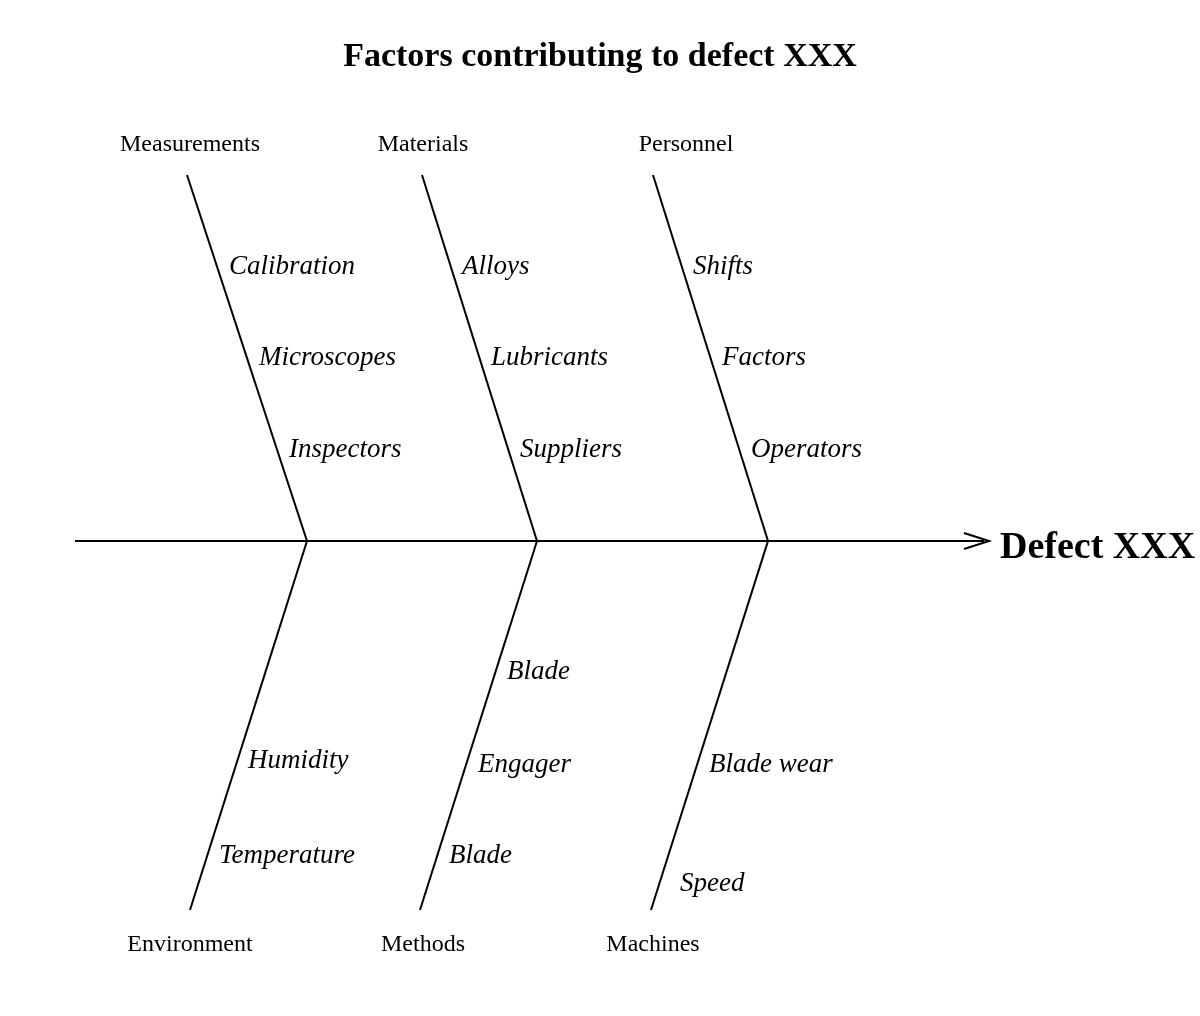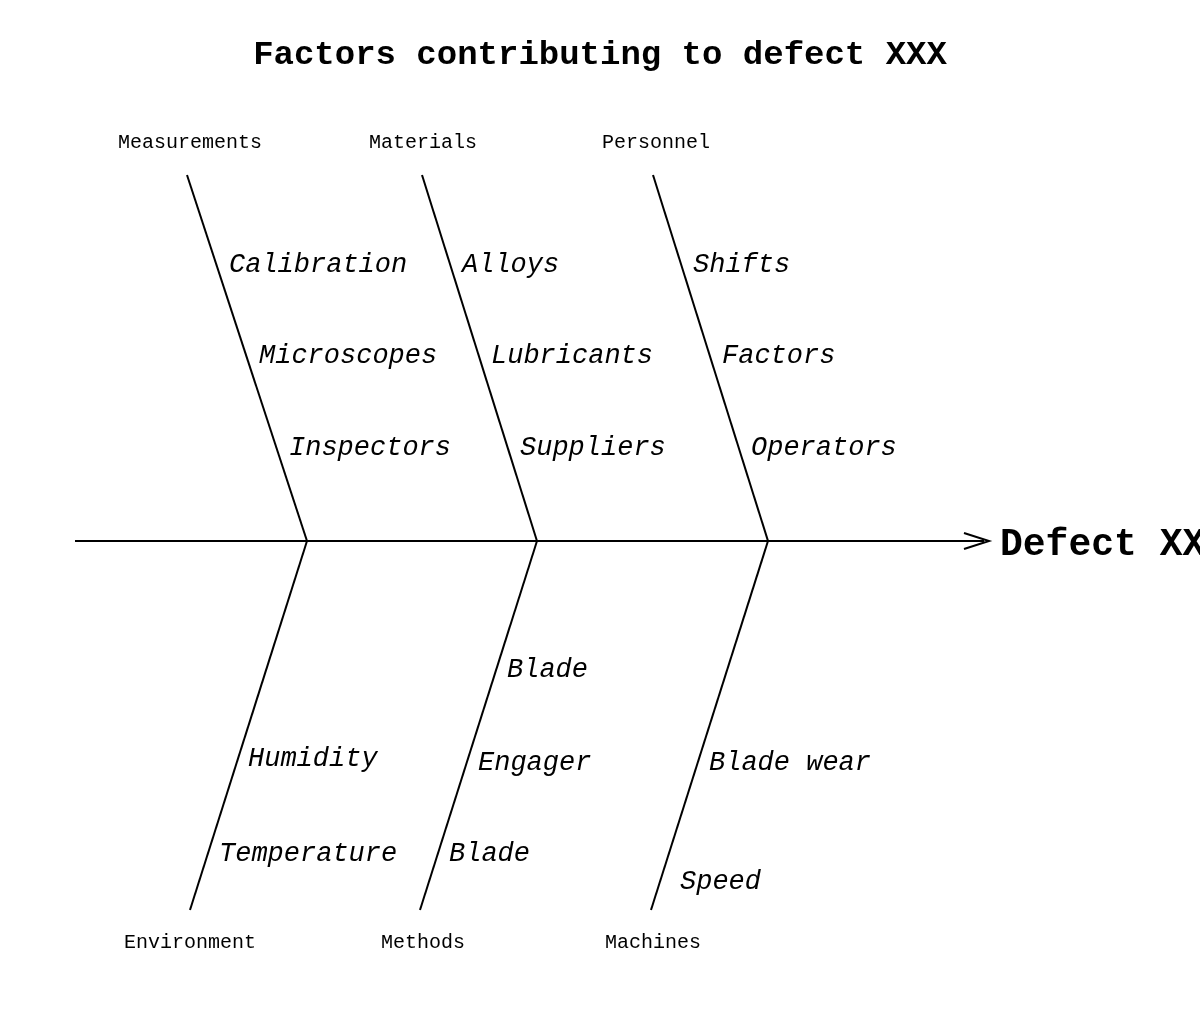--- a/index.html
+++ b/index.html
@@ -5,21 +5,21 @@
   html, body {
     margin: 0;
     padding: 0;
     background: #ffffff;
   }
   #stage {
     position: relative;
     width: 1200px;
     height: 956px;
     background: #ffffff;
-    font-family: Liberation Mono, monospace;
+    font-family: Liberation Serif, serif;
     color: #000000;
     overflow: hidden;
   }
   #fishbone-svg {
     position: absolute;
     left: 0;
     top: 0;
     width: 1200px;
     height: 1016px;
   }
@@ -28,21 +28,21 @@
     white-space: nowrap;
     color: #000000;
     line-height: 1;
   }
   .title {
     font-size: 34px;
     font-weight: bold;
     transform: translate(-50%, -50%);
   }
   .cat {
-    font-size: 20px;
+    font-size: 24px;
     font-weight: normal;
     transform: translate(-50%, -50%);
   }
   .cause {
     font-size: 27px;
     font-style: italic;
     transform: translateY(-50%);
   }
   .effect {
     font-size: 38px;
@@ -68,21 +68,21 @@
     <line x1="537" y1="541" x2="420" y2="910" stroke-width="2" stroke="#000000"></line>
     <line x1="768" y1="541" x2="651" y2="910" stroke-width="2" stroke="#000000"></line>
   </svg>
 
   <div class="lbl title" style="left:600px; top:55px">Factors contributing to defect XXX</div>
 
   <div class="lbl effect" style="left:1000px; top:545px">Defect XXX</div>
 
   <div class="lbl cat" style="left:190px; top:143px">Measurements</div>
   <div class="lbl cat" style="left:423px; top:143px">Materials</div>
-  <div class="lbl cat" style="left:656px; top:143px">Personnel</div>
+  <div class="lbl cat" style="left:686px; top:143px">Personnel</div>
 
   <div class="lbl cat" style="left:190px; top:943px">Environment</div>
   <div class="lbl cat" style="left:423px; top:943px">Methods</div>
   <div class="lbl cat" style="left:653px; top:943px">Machines</div>
 
   <div class="lbl cause" style="left:229px; top:265px">Calibration</div>
   <div class="lbl cause" style="left:259px; top:356px">Microscopes</div>
   <div class="lbl cause" style="left:289px; top:448px">Inspectors</div>
 
   <div class="lbl cause" style="left:462px; top:265px">Alloys</div>

